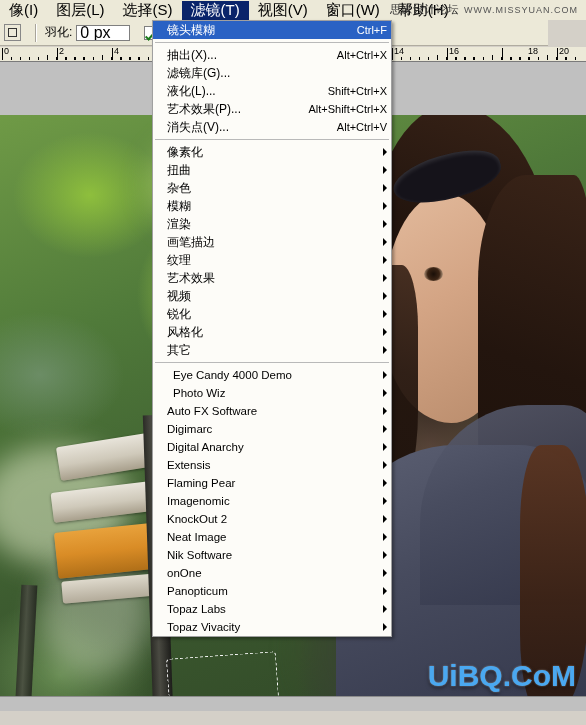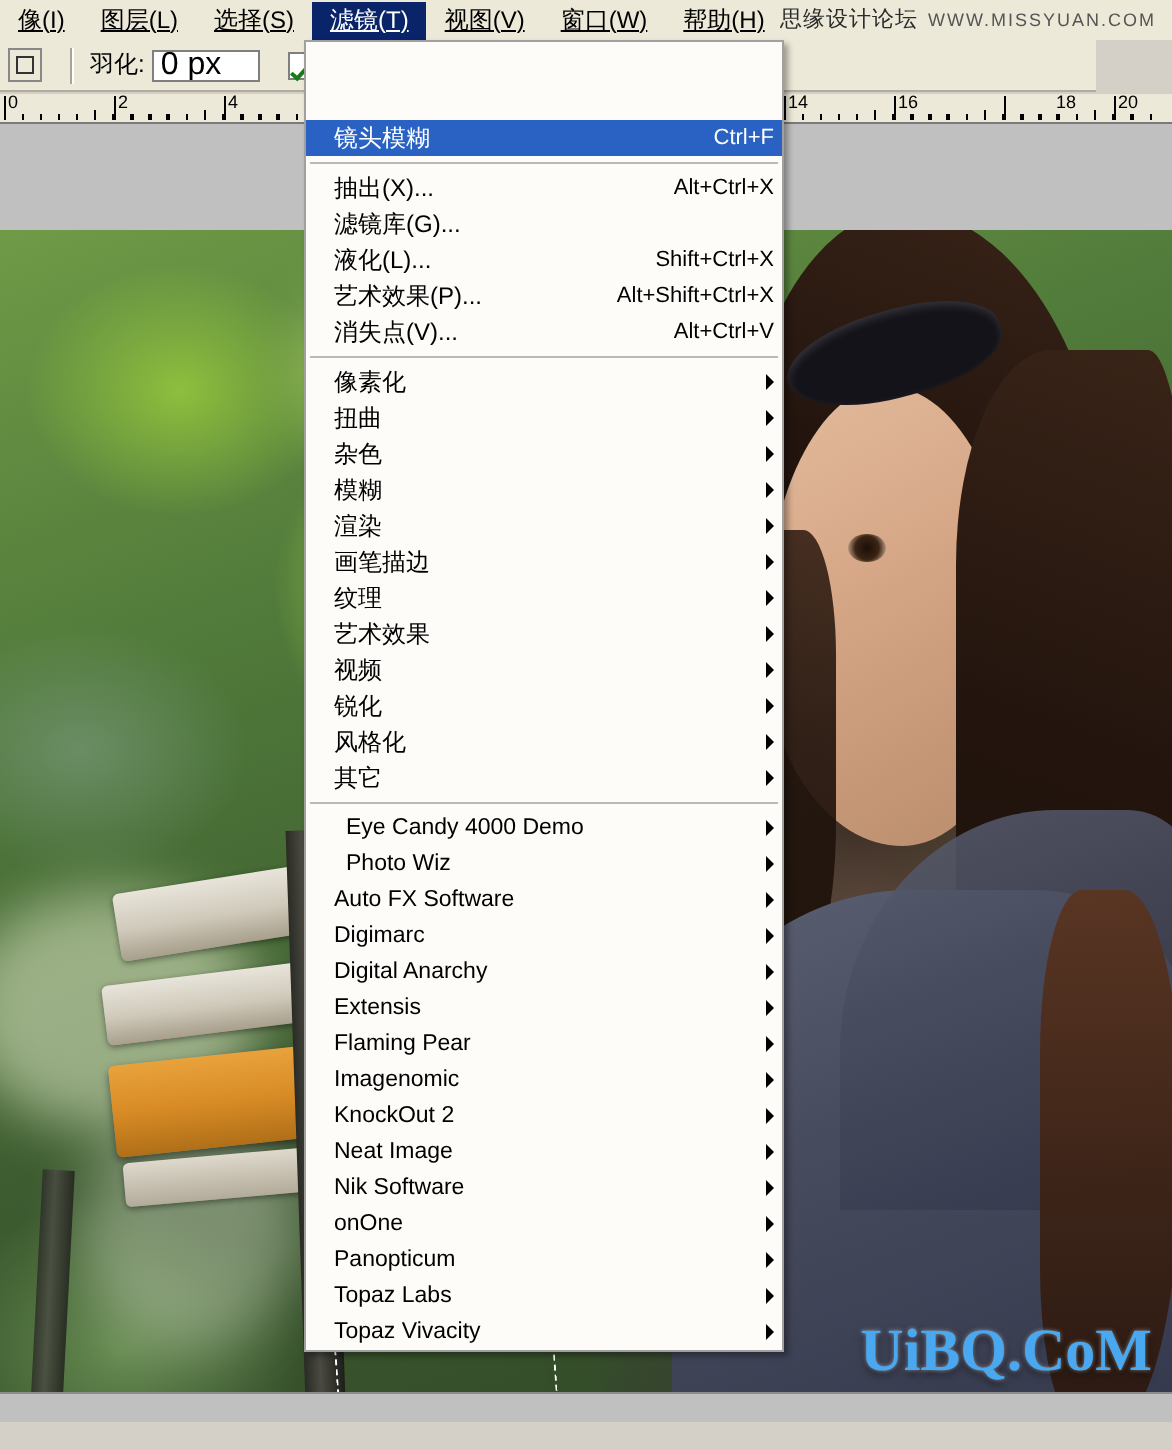--- a/index.html
+++ b/index.html
@@ -27,27 +27,26 @@
   .menubar {
     position: absolute;
     left: 0; top: 0;
     width: 586px; height: 20px;
     background: #ece9d8;
     display: flex;
     align-items: center;
     z-index: 30;
   }
   .menubar-item {
-    font-size: 12px;
+    font-size: 15px;
     color: #000;
     padding: 2px 9px 3px 9px;
     line-height: 14px;
     white-space: nowrap;
     cursor: default;
-    text-decoration: underline;
   }
   .menubar-item.active {
     background: #0a246a;
     color: #fff;
   }
 
   .watermark-top {
     position: absolute;
     right: 8px; top: 2px;
     font-size: 11px;
@@ -261,21 +260,21 @@
 
   .watermark-bottom {
     position: absolute;
     right: 10px; bottom: 18px;
     font-size: 30px;
     font-weight: bold;
     color: #4aa8f0;
     letter-spacing: 0px;
     text-shadow: 0 0 2px rgba(255,255,255,0.45), 0 2px 4px rgba(0,0,0,0.55);
     z-index: 6;
-    font-family: Liberation Serif, serif;
+    font-family: Liberation Sans, sans-serif;
   }
 
   .statusbar {
     position: absolute;
     left: 0; bottom: 0;
     width: 586px; height: 14px;
     background: #c0c0c0;
     border-top: 1px solid #8c8c8c;
     z-index: 8;
   }
@@ -304,21 +303,20 @@
     cursor: default;
     position: relative;
     box-sizing: border-box;
   }
   .menu-row.cjk { font-size: 12px; }
   .menu-row.latin { font-size: 11.5px; padding-left: 14px; }
   .menu-row.latin.indent { padding-left: 20px; }
   .menu-row.highlight {
     background: #2a62c4;
     color: #ffffff;
-    margin-top: 39px;
   }
   .menu-label { flex: 1 1 auto; }
   .menu-accel {
     flex: 0 0 auto;
     margin-left: 12px;
     font-size: 11px;
     font-family: "Liberation Sans", sans-serif;
   }
   .menu-arrow {
     flex: 0 0 auto;

